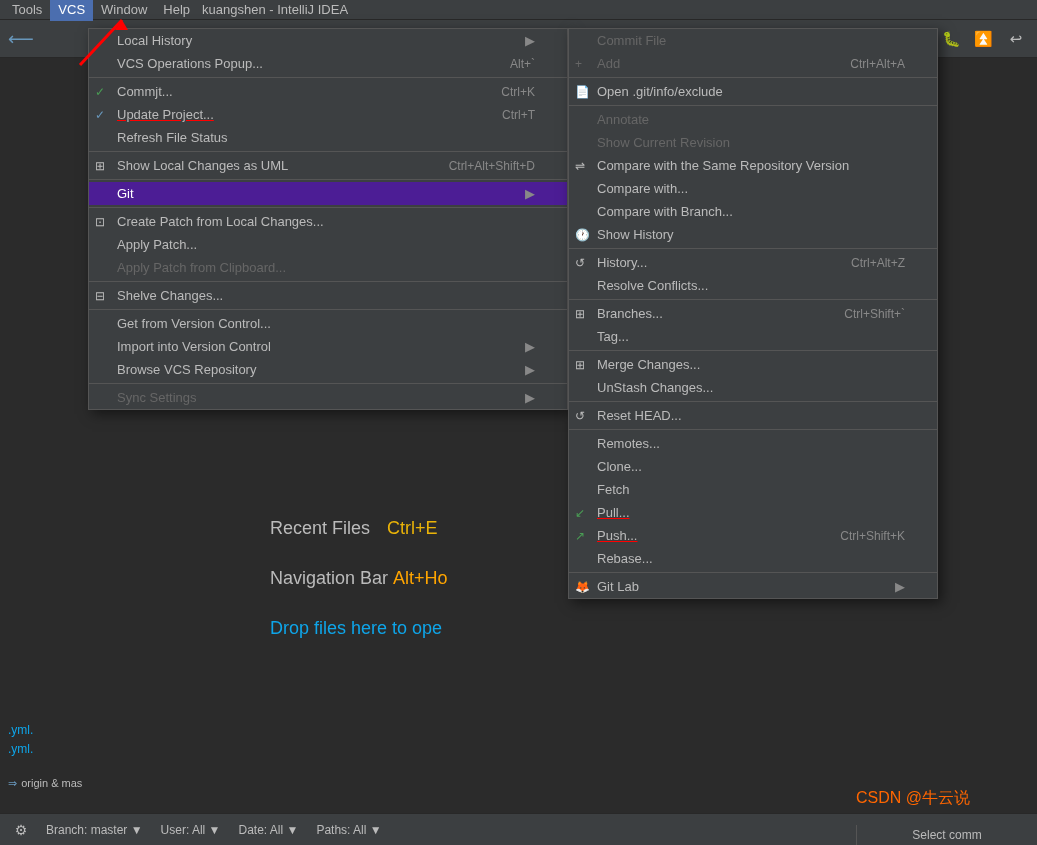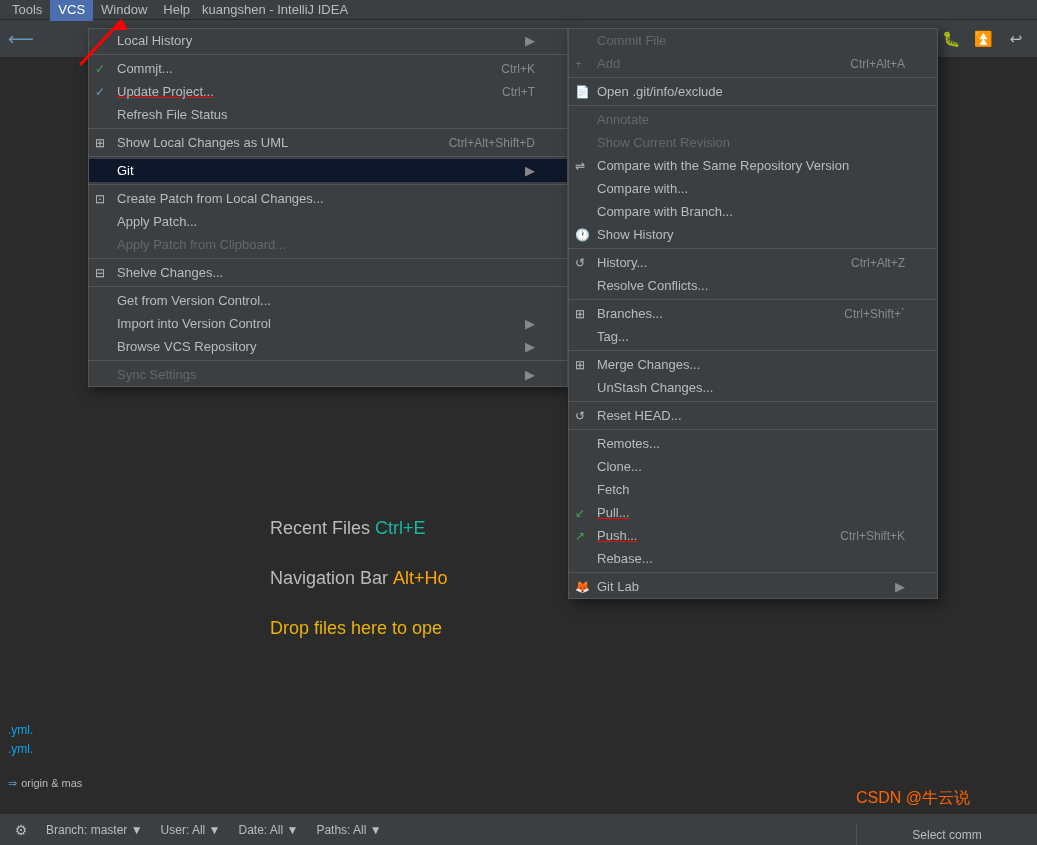--- a/index.html
+++ b/index.html
@@ -143,21 +143,21 @@
       color: #bbbbbb;
       font-size: 13px;
       position: relative;
       white-space: nowrap;
     }
     .menu-item:hover, .menu-item.active {
       background: #4b6eaf;
       color: #ffffff;
     }
     .menu-item.active {
-      background: #0f172a;
+      background: #4c1d95;
     }
     .menu-item.disabled {
       color: #666666;
       cursor: default;
     }
     .menu-item .shortcut {
       margin-left: auto;
       color: #888888;
       font-size: 12px;
     }
@@ -218,25 +218,25 @@
       top: 510px;
       left: 270px;
       color: #bbbbbb;
       font-size: 18px;
       z-index: 100;
     }
     .overlay-text3 {
       position: absolute;
       top: 560px;
       left: 270px;
-      color: #eab308;
+      color: #0ea5e9;
       font-size: 18px;
       z-index: 100;
     }
-    .accent-blue { color: #14b8a6; }
+    .accent-blue { color: #eab308; margin-left: 12px; }
     .accent-orange { color: #ffa500; }
     .accent-green { color: #499c54; }
     .check-green { color: #499c54; }
     .check-blue { color: #6897bb; }
     .red-underline-text {
       text-decoration: underline;
       text-decoration-color: red;
     }
   </style>
 </head>
@@ -278,20 +278,24 @@
   <div class="overlay-text3">Drop files here to ope</div>
 </div>
 
 <div class="dropdown-menu">
 
   <div class="menu-item">
     <span>Local History</span>
     <span class="arrow">▶</span>
   </div>
 
+  <div class="menu-item">
+    <span>VCS Operations Popup...</span>
+    <span class="shortcut">Alt+`</span>
+  </div>
   <div class="menu-separator"></div>
 
   <div class="menu-item">
     <span class="icon-area check-green">✓</span>
     <span>Commjt...</span>
     <span class="shortcut">Ctrl+K</span>
   </div>
 
   <div class="menu-item">
     <span class="icon-area check-blue">✓</span>

